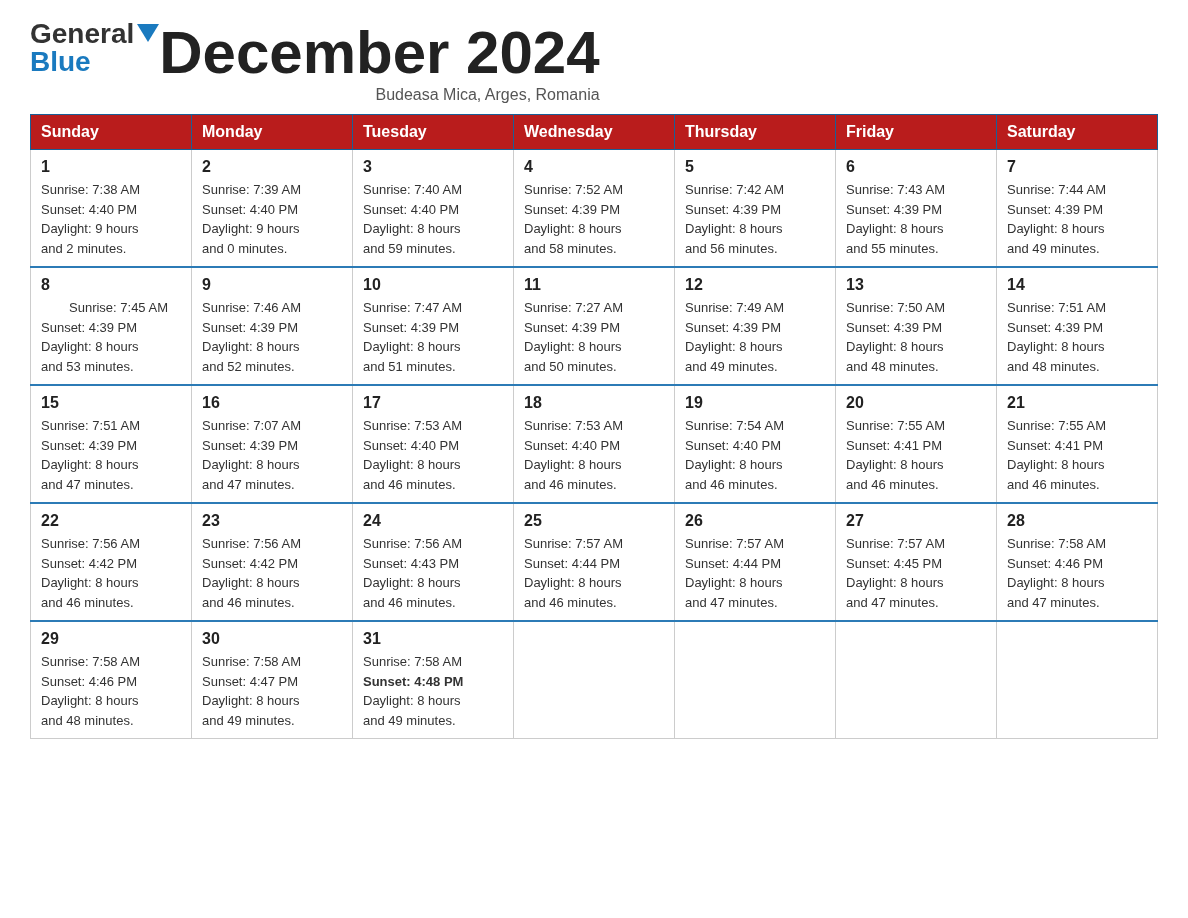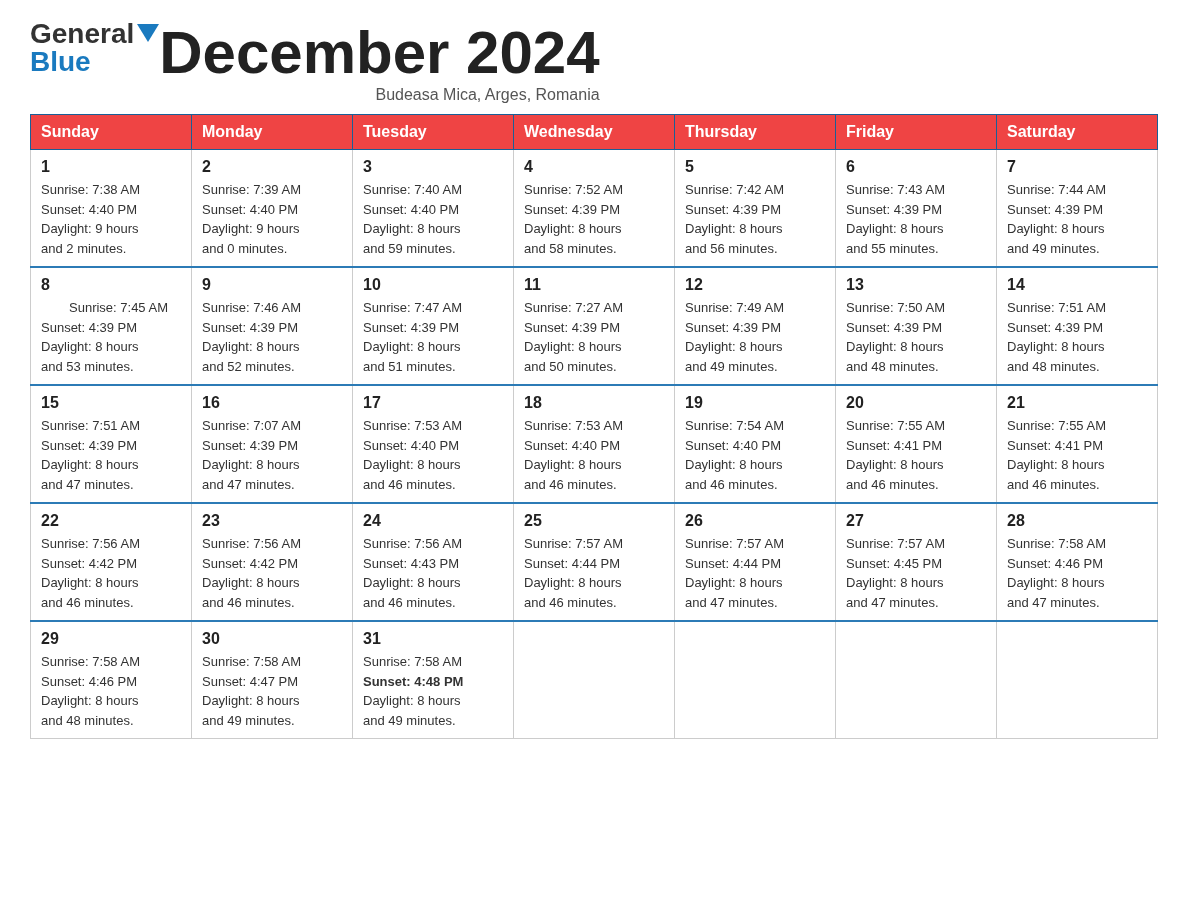--- a/index.html
+++ b/index.html
@@ -48,21 +48,21 @@
     .location-title {
       font-size: 16px;
       color: #555;
     }
     .calendar-table {
       width: 100%;
       border-collapse: collapse;
       margin-top: 10px;
     }
     .calendar-table thead tr th {
-      background-color: #ef4444;
+      background-color: #b91c1c;
       color: #fff;
       font-size: 16px;
       font-weight: bold;
       padding: 8px 10px;
       text-align: left;
       border: 1px solid #1a5f96;
     }
     .calendar-table tbody tr td {
       vertical-align: top;
       padding: 8px 10px;

